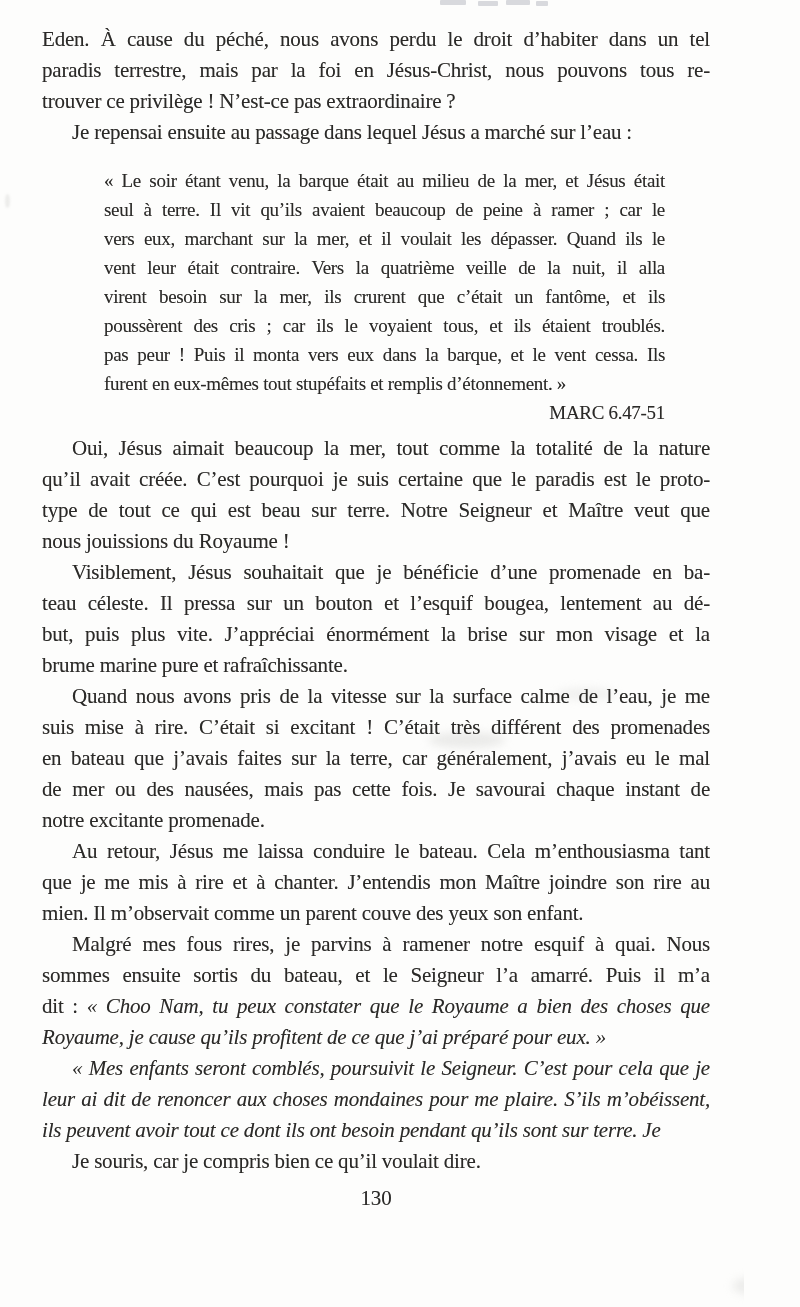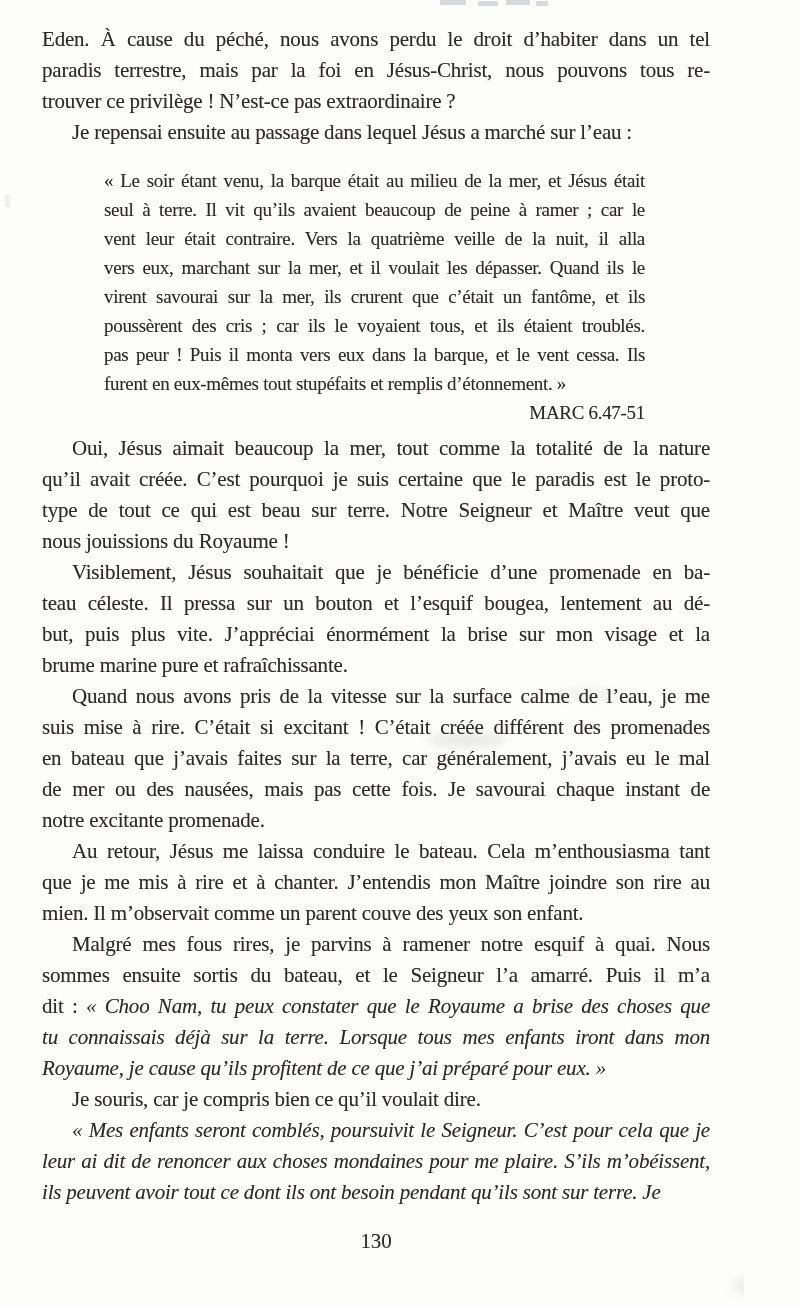--- a/index.html
+++ b/index.html
@@ -10,24 +10,24 @@
     color:#2b2a28;
   }
   .page{position:relative;width:744px;height:1307px;overflow:hidden;background:#fdfdfc;}
   .text{position:absolute;top:24px;left:42px;right:34px;}
   .p{font-size:21px;line-height:31px;letter-spacing:-0.2px;
      text-shadow:0 0 0.5px rgba(45,42,40,.35);}
   .l{display:block;white-space:nowrap;}
   .j{text-align:justify;text-align-last:justify;}
   .ind{text-indent:30px;}
   .it{font-style:italic;}
-  .quote{margin:18px 65px 6px 62px;font-size:19px;line-height:29px;letter-spacing:-0.3px;
+  .quote{margin:18px 45px 6px 62px;font-size:19px;line-height:29px;letter-spacing:-0.3px;
      text-shadow:0 0 0.5px rgba(45,42,40,.35);}
   .attr{text-align:left;text-align-last:right;}
-  .pagenum{margin-top:20px;text-align:center;text-align-last:center;font-size:21px;line-height:26px;
+  .pagenum{margin-top:8px;text-align:center;text-align-last:center;font-size:21px;line-height:26px;
      text-shadow:0 0 0.5px rgba(45,42,40,.35);}
   
   .hdr-frag{position:absolute;top:0;height:5px;background:#b9bcc2;border-radius:1px;opacity:.55;}
   .hf1{left:440px;width:26px;}
   .hf2{left:478px;width:20px;top:1px;}
   .hf3{left:506px;width:24px;}
   .hf4{left:536px;width:12px;top:1px;}
   
   .smudge{position:absolute;background:#dcdcda;filter:blur(4px);border-radius:50%;}
   .sm1{left:428px;top:732px;width:78px;height:16px;opacity:.55;}
@@ -60,23 +60,23 @@
       <span class="l">trouver ce privilège ! N’est-ce pas extraordinaire ?</span>
     </div>
 
     <div class="p">
       <span class="l ind">Je repensai ensuite au passage dans lequel Jésus a marché sur l’eau :</span>
     </div>
 
     <div class="p quote">
       <span class="l j">« Le soir étant venu, la barque était au milieu de la mer, et Jésus était</span>
       <span class="l j">seul à terre. Il vit qu’ils avaient beaucoup de peine à ramer ; car le</span>
+      <span class="l j">vers eux, marchant sur la mer, et il voulait les dépasser. Quand ils le</span>
       <span class="l j">vent leur était contraire. Vers la quatrième veille de la nuit, il alla</span>
-      <span class="l j">vers eux, marchant sur la mer, et il voulait les dépasser. Quand ils le</span>
-      <span class="l j">virent savourai sur la mer, ils crurent que c’était un fantôme, et ils</span>
+      <span class="l j">virent besoin sur la mer, ils crurent que c’était un fantôme, et ils</span>
       <span class="l j">poussèrent des cris ; car ils le voyaient tous, et ils étaient troublés.</span>
       <span class="l j">pas peur ! Puis il monta vers eux dans la barque, et le vent cessa. Ils</span>
       <span class="l">furent en eux-mêmes tout stupéfaits et remplis d’étonnement. »</span>
       <span class="l attr">MARC 6.47-51</span>
     </div>
 
     <div class="p">
       <span class="l j ind">Oui, Jésus aimait beaucoup la mer, tout comme la totalité de la nature</span>
       <span class="l j">qu’il avait créée. C’est pourquoi je suis certaine que le paradis est le proto-</span>
       <span class="l j">type de tout ce qui est beau sur terre. Notre Seigneur et Maître veut que</span>
@@ -85,46 +85,45 @@
 
     <div class="p">
       <span class="l j ind">Visiblement, Jésus souhaitait que je bénéficie d’une promenade en ba-</span>
       <span class="l j">teau céleste. Il pressa sur un bouton et l’esquif bougea, lentement au dé-</span>
       <span class="l j">but, puis plus vite. J’appréciai énormément la brise sur mon visage et la</span>
       <span class="l">brume marine pure et rafraîchissante.</span>
     </div>
 
     <div class="p">
       <span class="l j ind">Quand nous avons pris de la vitesse sur la surface calme de l’eau, je me</span>
-      <span class="l j">suis mise à rire. C’était si excitant ! C’était créée différent des promenades</span>
+      <span class="l j">suis mise à rire. C’était si excitant ! C’était très différent des promenades</span>
       <span class="l j">en bateau que j’avais faites sur la terre, car généralement, j’avais eu le mal</span>
       <span class="l j">de mer ou des nausées, mais pas cette fois. Je savourai chaque instant de</span>
       <span class="l">notre excitante promenade.</span>
     </div>
 
     <div class="p">
       <span class="l j ind">Au retour, Jésus me laissa conduire le bateau. Cela m’enthousiasma tant</span>
       <span class="l j">que je me mis à rire et à chanter. J’entendis mon Maître joindre son rire au</span>
       <span class="l">mien. Il m’observait comme un parent couve des yeux son enfant.</span>
     </div>
 
     <div class="p">
       <span class="l j ind">Malgré mes fous rires, je parvins à ramener notre esquif à quai. Nous</span>
       <span class="l j">sommes ensuite sortis du bateau, et le Seigneur l’a amarré. Puis il m’a</span>
-      <span class="l j"><span>dit : </span><span class="it">« Choo Nam, tu peux constater que le Royaume a brise des choses que</span></span>
-      <span class="l j it">tu connaissais déjà sur la terre. Lorsque tous mes enfants iront dans mon</span>
+      <span class="l j"><span>dit : </span><span class="it">« Choo Nam, tu peux constater que le Royaume a bien des choses que</span></span>
       <span class="l it">Royaume, je cause qu’ils profitent de ce que j’ai préparé pour eux. »</span>
-    </div>
-
-    <div class="p">
-      <span class="l ind">Je souris, car je compris bien ce qu’il voulait dire.</span>
     </div>
 
     <div class="p">
       <span class="l j ind it">« Mes enfants seront comblés, poursuivit le Seigneur. C’est pour cela que je</span>
       <span class="l j it">leur ai dit de renoncer aux choses mondaines pour me plaire. S’ils m’obéissent,</span>
       <span class="l it">ils peuvent avoir tout ce dont ils ont besoin pendant qu’ils sont sur terre. Je</span>
     </div>
 
+    <div class="p">
+      <span class="l ind">Je souris, car je compris bien ce qu’il voulait dire.</span>
+    </div>
+
     <div class="p pagenum">130</div>
 
   </div>
 </div>
 
 </body></html>

